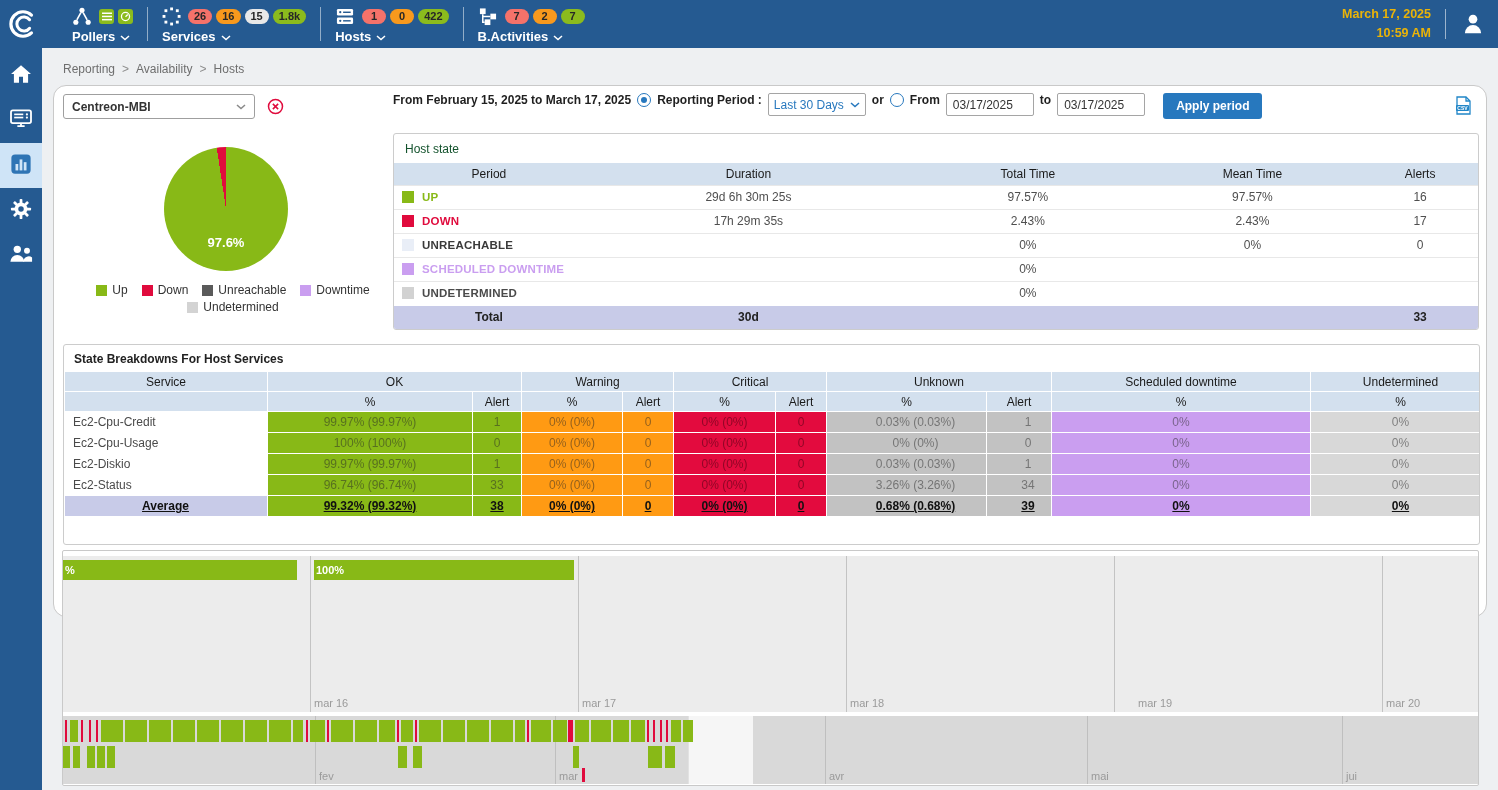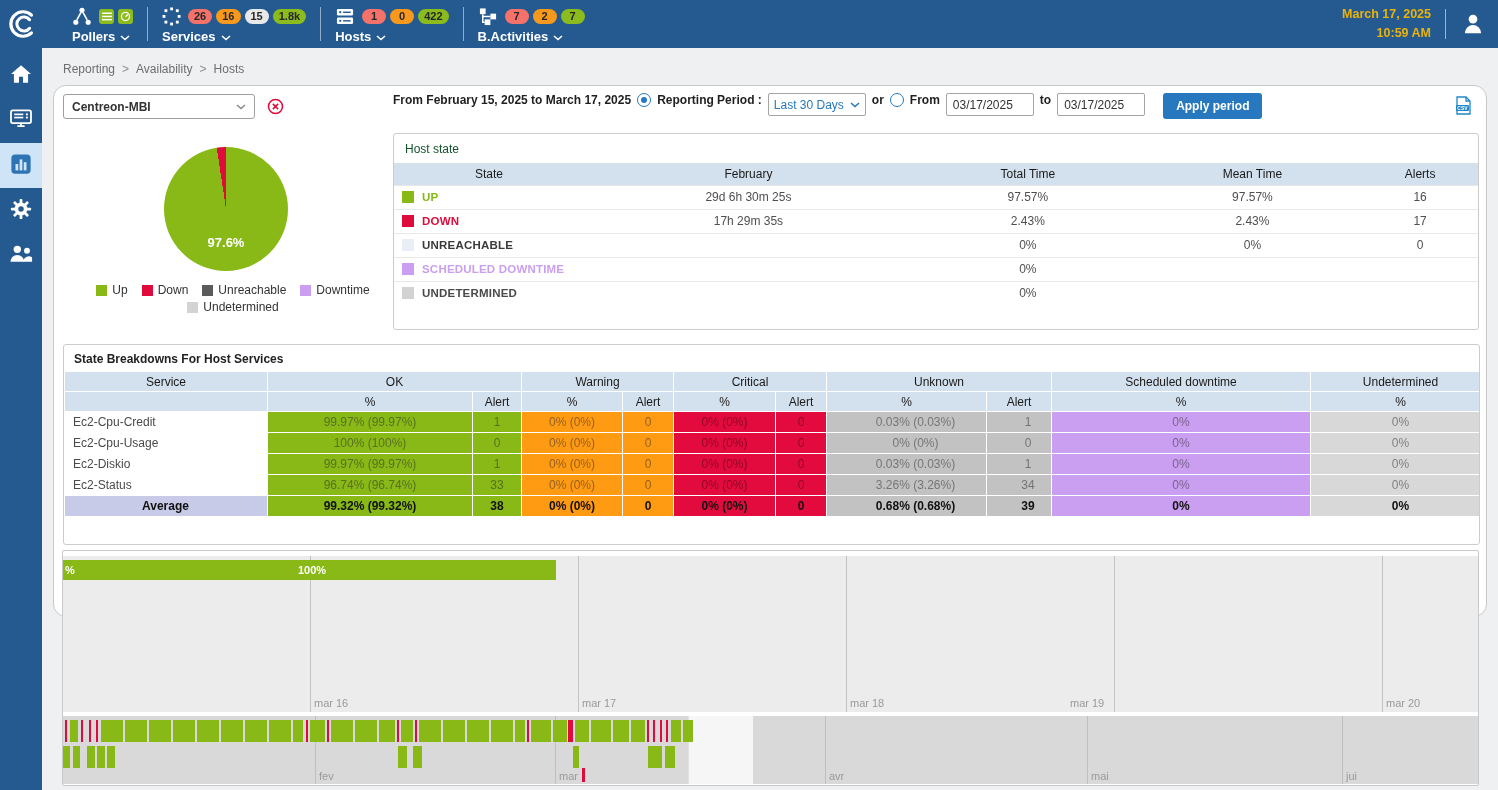--- a/index.html
+++ b/index.html
@@ -66,21 +66,21 @@
   
   .bd-panel { position:absolute; left:9px; top:258px; width:1417px; height:201px; border:1px solid #ccc; border-radius:3px; background:#fff; overflow:hidden; }
   .bd-title { font-size:12px; font-weight:bold; color:#222; padding:7px 10px 5px 10px; }
   #bd-table { border-collapse:separate; border-spacing:1px; width:1415px; table-layout:fixed; font-size:12px; }
   #bd-table th { background:#d3e0ee; font-weight:normal; height:19px; color:#1a1a1a; }
   #bd-table td { height:20px; text-align:center; color:rgba(40,40,40,.5); overflow:hidden; white-space:nowrap; }
   #bd-table td.svc { background:#fff; text-align:left; padding-left:8px; color:#4a4a4a; }
   #bd-table td.ok { background:#88b917; } #bd-table td.warn { background:#ff9a13; }
   #bd-table td.crit { background:#e30b3e; color:rgba(60,0,14,.5); }
   #bd-table td.unk { background:#c2c2c2;padding-left:19px; } #bd-table td.sched { background:#ca9ef0; } #bd-table td.undet { background:#d8d8d8; }
-  #bd-table tr.avg td { font-weight:bold; color:#111; }
+  #bd-table tr.avg td { font-weight:bold; color:#111;text-decoration:underline; }
   #bd-table tr.avg td.svc { background:#c8cbe8; text-align:center; padding-left:0; }
   
   .charts-box { position:absolute; left:8px; top:464px; width:1417px; height:236px; border:1px solid #c9c9c9; border-radius:2px; background:#fff; }
   .tl { position:absolute; left:0; top:5px; width:1415px; height:156px; background:#ececec; overflow:hidden; }
   .tl-div { position:absolute; top:0; bottom:0; width:1px; background:#c3c3c3; }
   .tl-label { position:absolute; bottom:3px; font-size:11px; color:#9a9a9a; white-space:nowrap; }
   .tl-bar { position:absolute; top:4px; height:20px; background:#88b917; color:#fff; font-size:11px; font-weight:bold; line-height:20px; overflow:hidden; padding-left:2px; cursor:pointer; }
   .ov { position:absolute; left:0; top:165px; width:1415px; height:68px; background:#d9d9d9; overflow:hidden; }
   .ov-view { position:absolute; top:0; bottom:0; background:#f6f6f6; border-left:1px solid #e2e2e2; cursor:ew-resize; }
   .ov-div { position:absolute; top:0; bottom:0; width:1px; background:#bfbfbf; }
@@ -352,22 +352,22 @@
       <table id="hs-table">
         <colgroup>
             <col style="width:190px">
             <col style="width:330px">
             <col style="width:230px">
             <col style="width:220px">
             <col style="width:116px">
           </colgroup>
         <thead>
             <tr id="hs-head">
-              <th>State</th>
-              <th>February</th>
+              <th>Period</th>
+              <th>Duration</th>
               <th>Total Time</th>
               <th>Mean Time</th>
               <th>Alerts</th>
             </tr>
           </thead>
         <tbody id="hs-body">
             <tr>
               <td class="state"><span class="sq" style="background: rgb(136, 185, 23);"></span><span class="state-lbl" style="color: rgb(136, 185, 23);">UP</span></td>
               <td>29d 6h 30m 25s</td>
               <td>97.57%</td>
@@ -394,20 +394,27 @@
               <td>0%</td>
               <td></td>
               <td></td>
             </tr>
             <tr>
               <td class="state"><span class="sq" style="background: rgb(210, 210, 210);"></span><span class="state-lbl" style="color: rgb(74, 74, 74);">UNDETERMINED</span></td>
               <td></td>
               <td>0%</td>
               <td></td>
               <td></td>
+            </tr>
+            <tr class="total">
+              <td>Total</td>
+              <td>30d</td>
+              <td></td>
+              <td></td>
+              <td>33</td>
             </tr>
           </tbody>
       </table>
     </div>
 
     <div class="bd-panel">
       <div class="bd-title">State Breakdowns For Host Services</div>
       <table id="bd-table">
         <colgroup>
           <col style="width:202px">
@@ -518,25 +525,25 @@
 
     <div class="charts-box">
       <div class="tl" id="tl">
           <div class="tl-div" style="left: 247px;"></div>
           <span class="tl-label" style="left: 251px;">mar 16</span>
           <div class="tl-div" style="left: 515px;"></div>
           <span class="tl-label" style="left: 519px;">mar 17</span>
           <div class="tl-div" style="left: 783px;"></div>
           <span class="tl-label" style="left: 787px;">mar 18</span>
           <div class="tl-div" style="left: 1051px;"></div>
-          <span class="tl-label" style="left: 1007px; margin-top: 32px;">mar 19</span>
+          <span class="tl-label" style="left: 1075px; margin-top: 32px;">mar 19</span>
           <div class="tl-div" style="left: 1319px;"></div>
           <span class="tl-label" style="left: 1323px;">mar 20</span>
           <div class="tl-bar" style="left: 0px; width: 234px;">%</div>
-          <div class="tl-bar" style="left: 233px; width: 260px;">100%</div>
+          <div class="tl-bar" style="left: 251px; width: 260px;">100%</div>
         </div>
       <div class="ov" id="ov">
           <div class="ov-view" style="left: 625px; width: 65px;"></div>
           <div class="ov-div" style="left: 252px;"></div>
           <span class="ov-label" style="left: 256px; margin-top: 32px;">fev</span>
           <div class="ov-div" style="left: 492px;"></div>
           <span class="ov-label" style="left: 496px;">mar</span>
           <div class="ov-div" style="left: 762px;"></div>
           <span class="ov-label" style="left: 766px;">avr</span>
           <div class="ov-div" style="left: 1024px;"></div>

